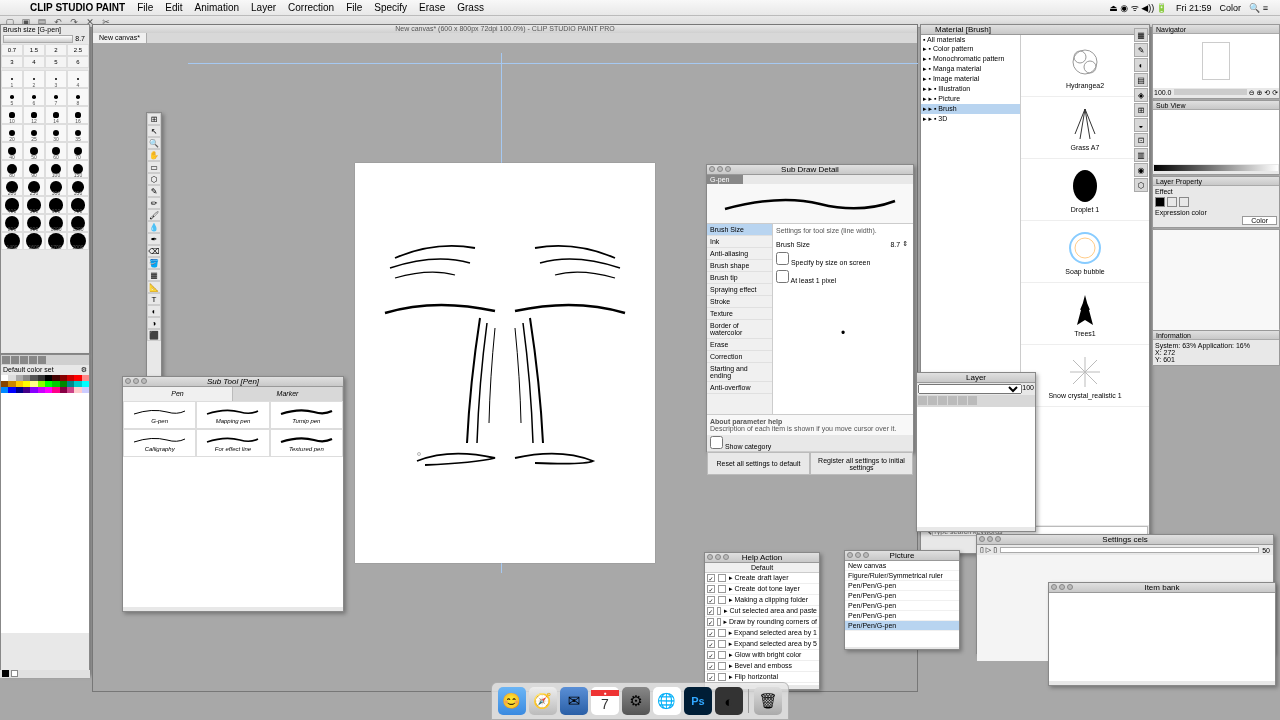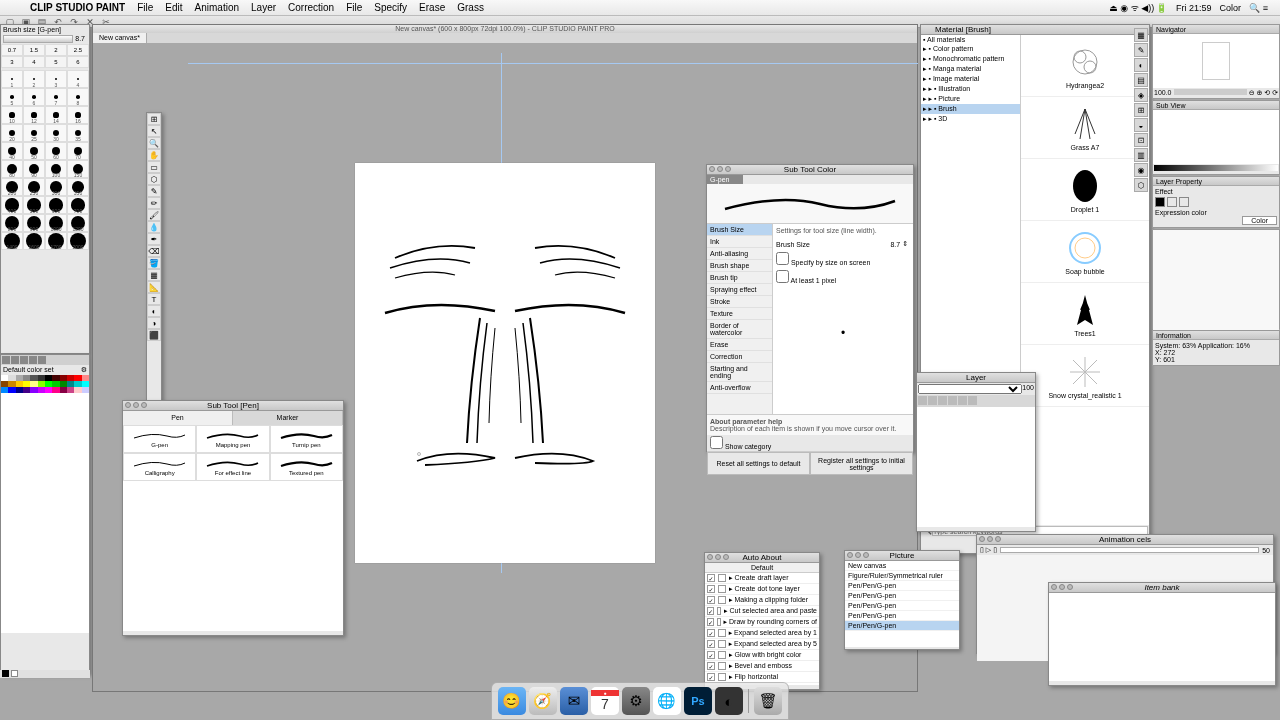--- a/index.html
+++ b/index.html
@@ -57,21 +57,21 @@
 
 .material-panel { right: 130px; top: 24px; width: 230px; height: 530px; }
 .material-tree { width: 100px; float: left; background: #fff; height: 340px; font-size: 7px; overflow: hidden; border-right: 1px solid #ccc; }
 .tree-item { padding: 1px 2px; white-space: nowrap; }
 .tree-item.sel { background: #b8d4f0; }
 .material-preview { margin-left: 100px; background: #fff; height: 490px; overflow: hidden; }
 .mat-item { height: 62px; border-bottom: 1px solid #eee; text-align: center; font-size: 7px; display: flex; flex-direction: column; align-items: center; justify-content: center; }
 .mat-thumb { width: 40px; height: 40px; display: flex; align-items: center; justify-content: center; }
 
 
-.subtool-panel { left: 122px; top: 400px; width: 222px; height: 236px; }
+.subtool-panel { left: 122px; top: 376px; width: 222px; height: 236px; font-style: italic; }
 .subtool-tabs { display: flex; height: 14px; background: #d8d8d8; }
 .subtool-tab { flex: 1; font-size: 7px; text-align: center; line-height: 14px; border-right: 1px solid #bbb; }
 .subtool-tab.active { background: #f0f0f0; }
 .subtool-grid { display: grid; grid-template-columns: repeat(3, 1fr); background: #fff; }
 .subtool-item { height: 28px; border: 1px solid #ddd; display: flex; flex-direction: column; align-items: center; justify-content: center; font-size: 6px; }
 .subtool-stroke { width: 55px; height: 12px; }
 
 
 .subtool-detail { left: 706px; top: 164px; width: 208px; height: 288px; }
 .detail-preview { height: 40px; background: #f8f8f8; display: flex; align-items: center; justify-content: center; border-bottom: 1px solid #ccc; }
@@ -95,21 +95,21 @@
 .history-panel { left: 844px; top: 550px; width: 116px; height: 100px; }
 .history-body { background: #fff; height: 86px; }
 .hist-row { padding: 1px 3px; font-size: 7px; border-bottom: 1px solid #f0f0f0; }
 .hist-row.sel { background: #b8d4f0; }
 
 
 .anim-panel { left: 976px; top: 534px; width: 298px; height: 120px; }
 .anim-body { background: #f4f4f4; height: 106px; }
 
 
-.itembank-panel { left: 1048px; top: 582px; width: 228px; height: 104px; font-style: italic; }
+.itembank-panel { left: 1048px; top: 582px; width: 228px; height: 104px; }
 
 
 .right-stack { position: absolute; right: 0; top: 24px; width: 128px; }
 .mini-panel { background: #e8e8e8; border: 1px solid #999; margin-bottom: 1px; }
 .mini-header { height: 9px; background: linear-gradient(#e0e0e0, #c8c8c8); font-size: 7px; line-height: 9px; padding: 0 3px; border-bottom: 1px solid #aaa; }
 .nav-body { height: 54px; background: #fff; display: flex; align-items: center; justify-content: center; }
 .info-body { padding: 2px; font-size: 7px; }
 
 .side-icons { position: absolute; right: 130px; top: 28px; width: 16px; }
 .side-btn { width: 14px; height: 14px; background: #d8d8d8; border: 1px solid #aaa; margin-bottom: 1px; font-size: 8px; text-align: center; line-height: 13px; }
@@ -507,21 +507,21 @@
       </div>
     </div>
   <div style="height:150px;background:#fff;"></div>
 </div>
 
 <div class="panel subtool-detail">
   <div class="panel-header"><div class="dots">
         <div class="dot"></div>
         <div class="dot"></div>
         <div class="dot"></div>
-      </div><span>Sub Tool Color</span></div>
+      </div><span>Sub Draw Detail</span></div>
   <div style="padding:1px 3px;font-size:7px;background:#888;color:#fff;width:36px;">G-pen</div>
   <div class="detail-preview">
     <svg width="180" height="30" viewBox="0 0 180 30">
         <path d="M5 20 Q60 5 100 15 Q140 25 175 12" stroke="#000" stroke-width="2.5" fill="none"></path>
       </svg>
   </div>
   <div class="detail-body">
     <div class="detail-cats" id="detail-cats">
         <div class="detail-cat sel">Brush Size</div>
         <div class="detail-cat">Ink</div>
@@ -718,21 +718,21 @@
     <div style="width:9px;height:9px;background:#bbb;"></div>
   </div>
   <div style="height:120px;background:#fff;"></div>
 </div>
 
 <div class="panel autoaction-panel">
   <div class="panel-header"><div class="dots">
         <div class="dot"></div>
         <div class="dot"></div>
         <div class="dot"></div>
-      </div><span>Auto About</span></div>
+      </div><span>Help Action</span></div>
   <div style="text-align:center;font-size:7px;padding:1px;background:#f0f0f0;border-bottom:1px solid #ccc;">Default</div>
   <div class="autoaction-body" id="autoaction-body">
       <div class="aa-row"><span class="aa-check">✓</span><span class="aa-check"></span> ▸ Create draft layer</div>
       <div class="aa-row"><span class="aa-check">✓</span><span class="aa-check"></span> ▸ Create dot tone layer</div>
       <div class="aa-row"><span class="aa-check">✓</span><span class="aa-check"></span> ▸ Making a clipping folder</div>
       <div class="aa-row"><span class="aa-check">✓</span><span class="aa-check"></span> ▸ Cut selected area and paste</div>
       <div class="aa-row"><span class="aa-check">✓</span><span class="aa-check"></span> ▸ Draw by rounding corners of</div>
       <div class="aa-row"><span class="aa-check">✓</span><span class="aa-check"></span> ▸ Expand selected area by 1</div>
       <div class="aa-row"><span class="aa-check">✓</span><span class="aa-check"></span> ▸ Expand selected area by 5</div>
       <div class="aa-row"><span class="aa-check">✓</span><span class="aa-check"></span> ▸ Glow with bright color</div>
@@ -756,21 +756,21 @@
       <div class="hist-row">Pen/Pen/G-pen</div>
       <div class="hist-row sel">Pen/Pen/G-pen</div>
     </div>
 </div>
 
 <div class="panel anim-panel">
   <div class="panel-header"><div class="dots">
         <div class="dot"></div>
         <div class="dot"></div>
         <div class="dot"></div>
-      </div><span>Animation cels</span></div>
+      </div><span>Settings cels</span></div>
   <div style="height:10px;background:#e8e8e8;display:flex;align-items:center;font-size:7px;padding:0 3px;gap:3px;">
     <span>▯ ▷ ▯</span>
     <div style="flex:1;height:6px;background:#fff;border:1px solid #aaa;"></div>
     <span>50</span>
   </div>
   <div class="anim-body"></div>
 </div>
 
 <div class="panel itembank-panel">
   <div class="panel-header"><div class="dots">

